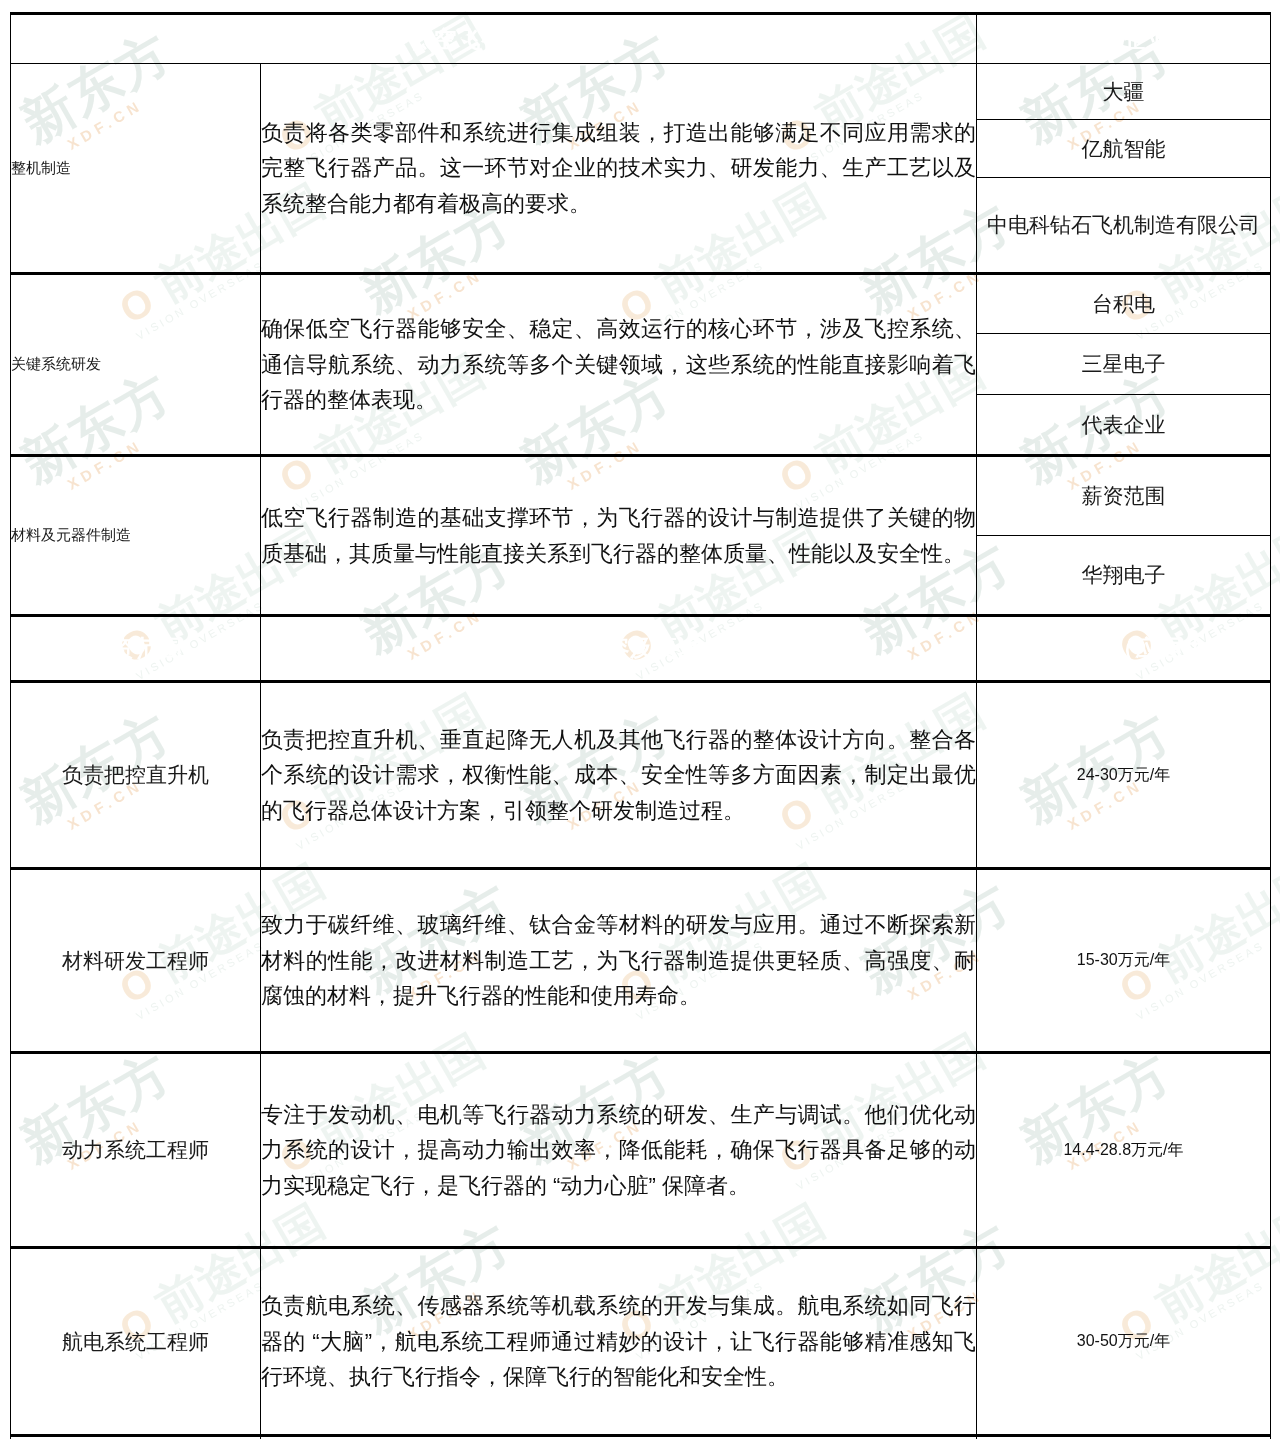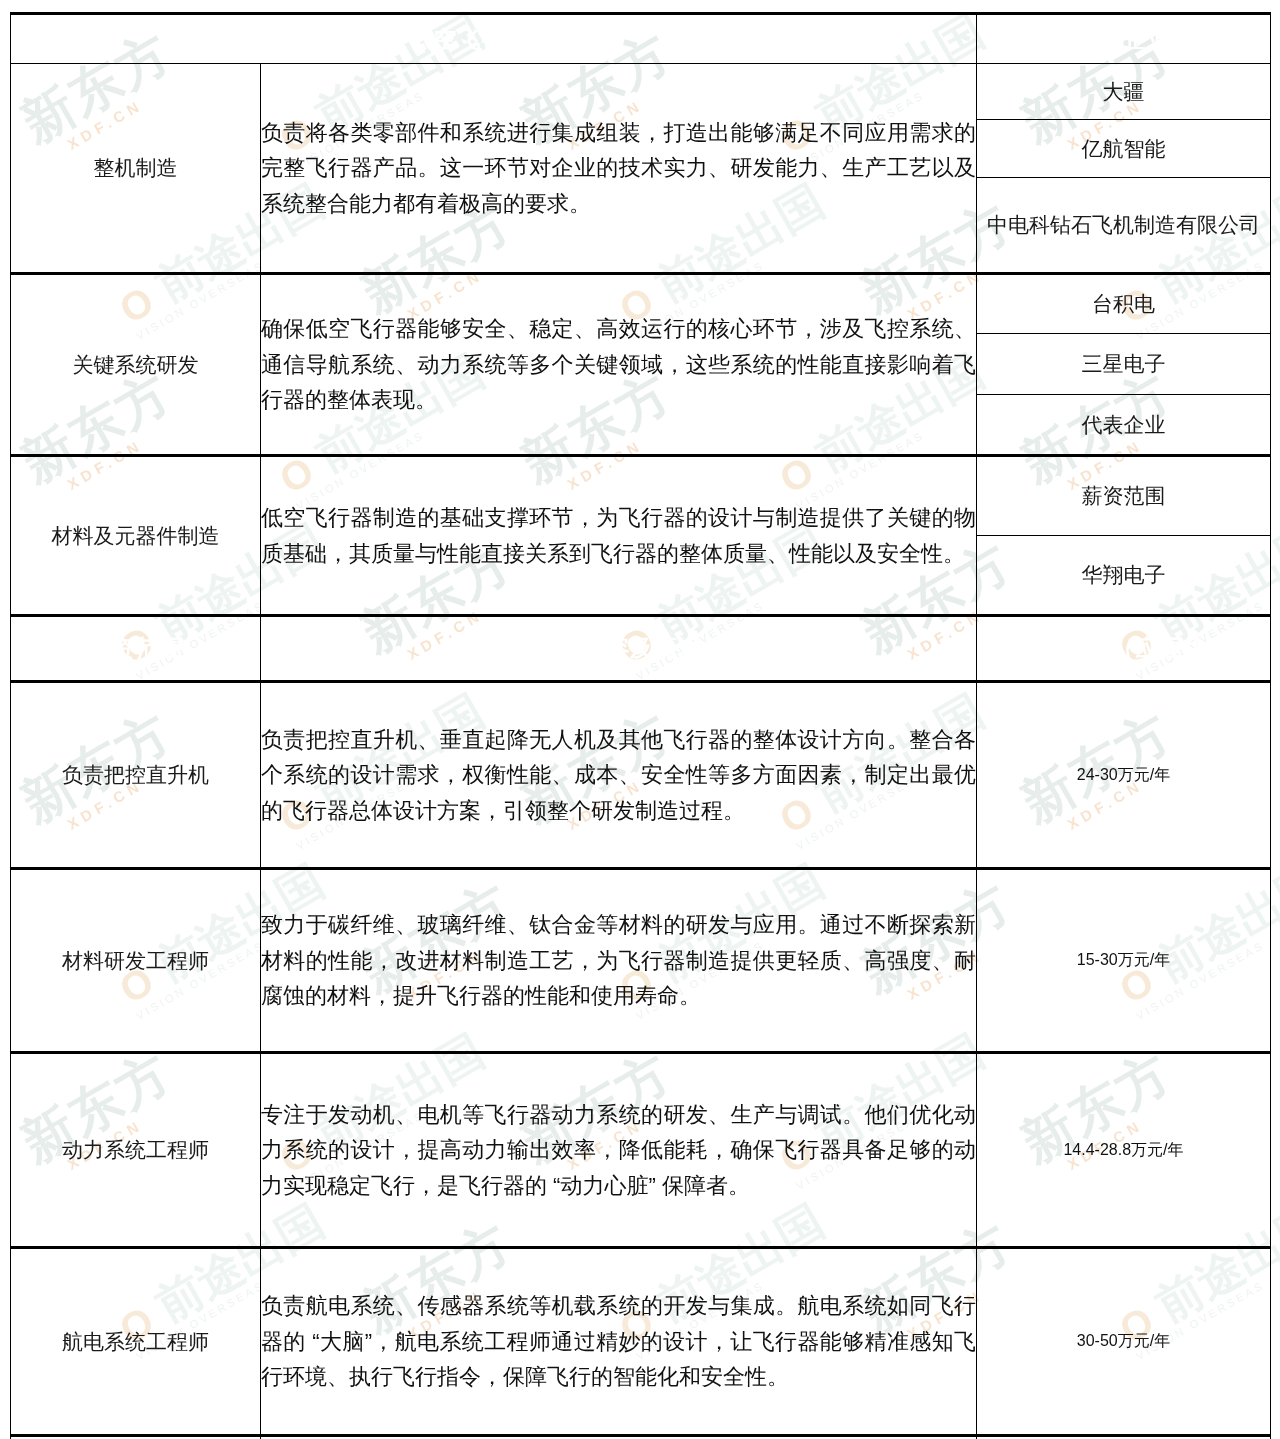--- a/index.html
+++ b/index.html
@@ -92,22 +92,21 @@
     font-size: 23px;
     text-align: center;
     height: 48px;
     letter-spacing: 1px;
     border-color: #000000 !important;
   }
   .thick-top { border-top: 3px solid #000000 !important; }
   .thick-bottom { border-bottom: 3px solid #000000 !important; }
 
   .cat {
-    text-align: center;
-    font-size: 21px;
+    font-size: 15px;
     color: #1a1a1a;
     padding: 4px 6px;
   }
   .desc {
     font-size: 22px;
     line-height: 1.62;
     color: #111111;
     padding: 10px 8px 10px 10px;
     text-align: justify;
     text-justify: inter-ideograph;

